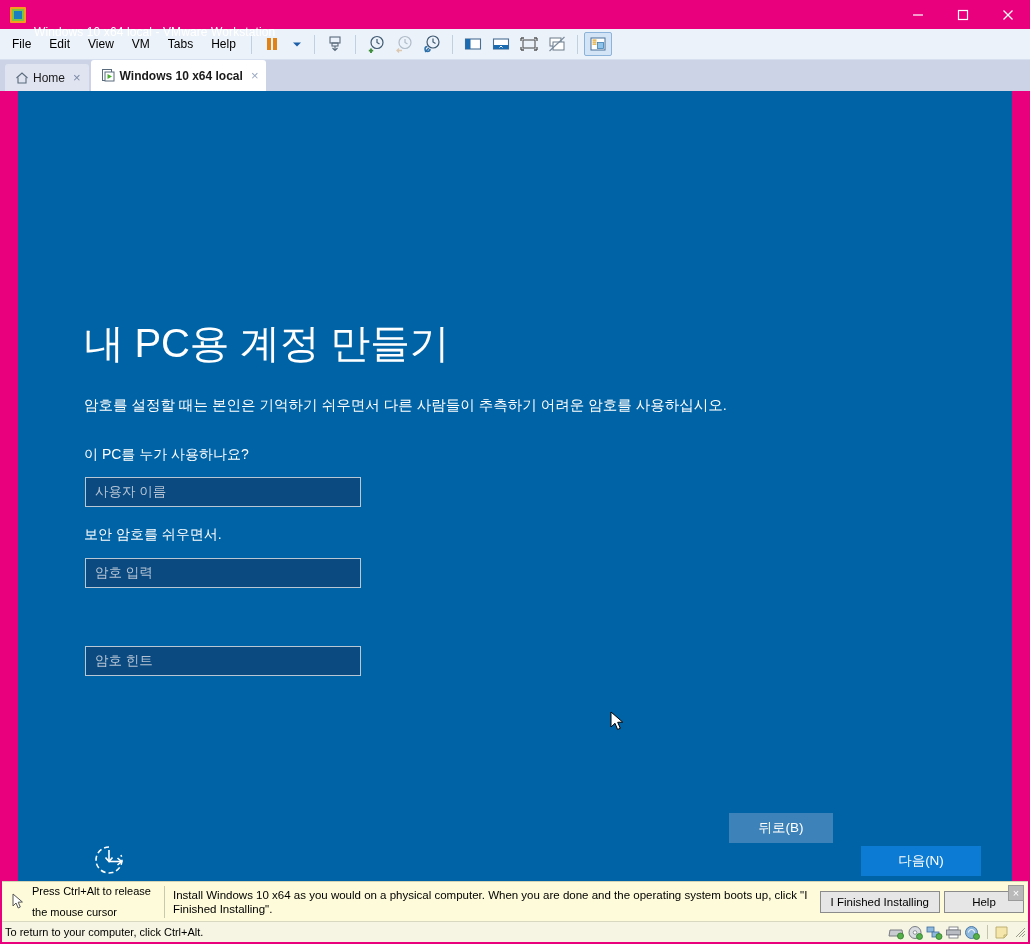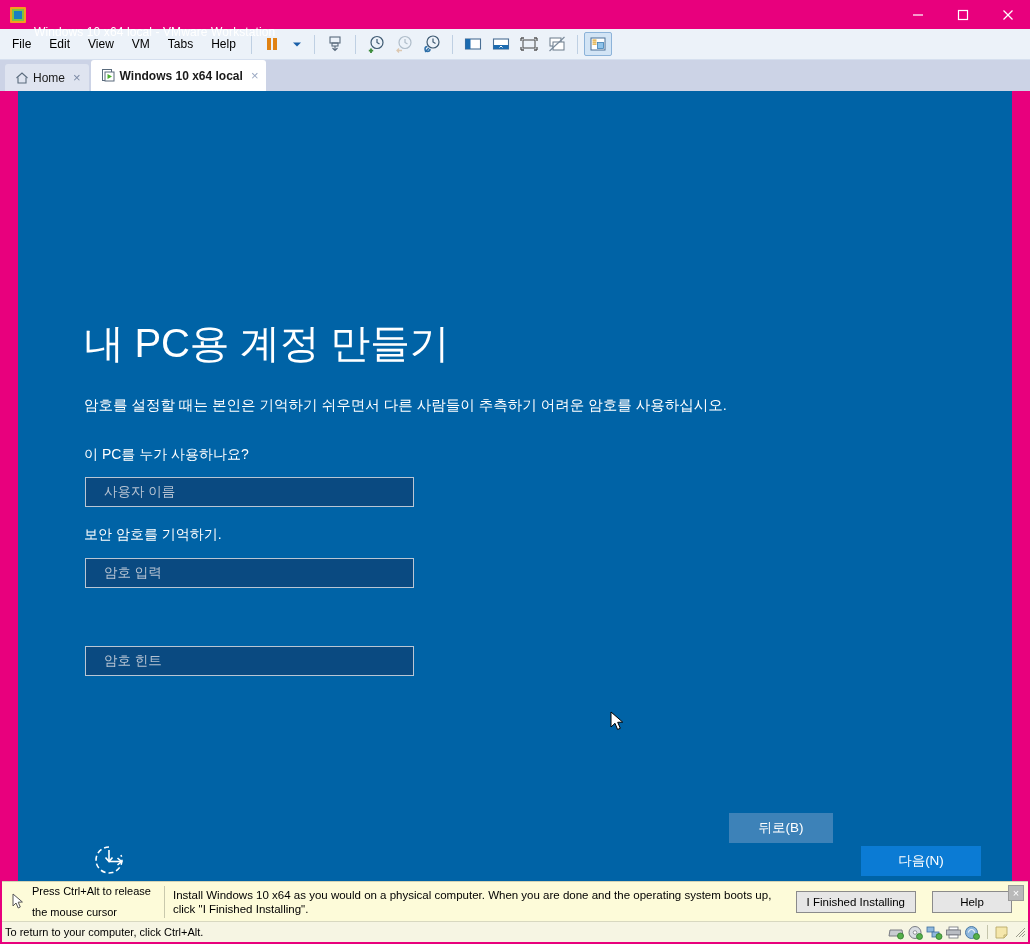--- a/index.html
+++ b/index.html
@@ -200,28 +200,28 @@
     left: 66px;
     font-size: 14px;
     color: #ffffff;
     white-space: nowrap;
   }
   .lbl-user { top: 355px; }
   .lbl-pass { top: 435px; }
   .oobe-input {
     position: absolute;
     left: 67px;
-    width: 329px;
+    width: 276px;
     height: 30px;
     background: #0a4a81;
     border: 1px solid #b9c6d4;
     box-sizing: border-box;
     display: flex;
     align-items: center;
-    padding-left: 18px;
+    padding-left: 9px;
     font-size: 13.5px;
     color: #b7c3d2;
   }
   .in-1 { top: 386px; }
   .in-2 { top: 467px; }
   .in-3 { top: 511px; }
   .in-4 { top: 555px; }
 
   .ease-icon {
     position: absolute;
@@ -302,21 +302,21 @@
   .hint-btn {
     height: 22px;
     background: #e6e6e6;
     border: 1px solid #8b8b8b;
     font-size: 11.5px;
     display: flex;
     align-items: center;
     justify-content: center;
     padding: 0 10px;
     flex: none;
-    margin-right: 16px;
+    margin-right: 4px;
     box-sizing: border-box;
     color: #000;
   }
   .hint-btn.help { width: 80px; padding: 0; }
   .hint-close {
     position: absolute;
     right: 4px;
     top: 3px;
     width: 16px;
     height: 16px;
@@ -518,21 +518,21 @@
 
   <div class="vmscreen">
     <div class="oobe">
 
       <div class="oobe-title">내 PC용 계정 만들기</div>
       <div class="oobe-sub">암호를 설정할 때는 본인은 기억하기 쉬우면서 다른 사람들이 추측하기 어려운 암호를 사용하십시오.</div>
 
       <div class="oobe-label lbl-user">이 PC를 누가 사용하나요?</div>
       <div class="oobe-input in-1">사용자 이름</div>
 
-      <div class="oobe-label lbl-pass">보안 암호를 기억하기.</div>
+      <div class="oobe-label lbl-pass">보안 암호를 쉬우면서.</div>
       <div class="oobe-input in-2">암호 입력</div>
       <div class="oobe-input in-4">암호 힌트</div>
 
       <div class="ease-icon">
         <svg width="34" height="34" viewBox="0 0 34 34">
           <path d="M17 4 a13 13 0 1 0 12 8" fill="none" stroke="#ffffff" stroke-width="1.6" stroke-dasharray="5 3"></path>
           <path d="M17 7 L17 18" stroke="#ffffff" stroke-width="1.6"></path>
           <path d="M13.5 14.5 L17 18.5 L20.5 14.5" fill="none" stroke="#ffffff" stroke-width="1.6"></path>
           <path d="M17 18.5 L29 18.5" stroke="#ffffff" stroke-width="1.6"></path>
           <path d="M25.5 15 L29.5 18.5 L25.5 22" fill="none" stroke="#ffffff" stroke-width="1.6"></path>

